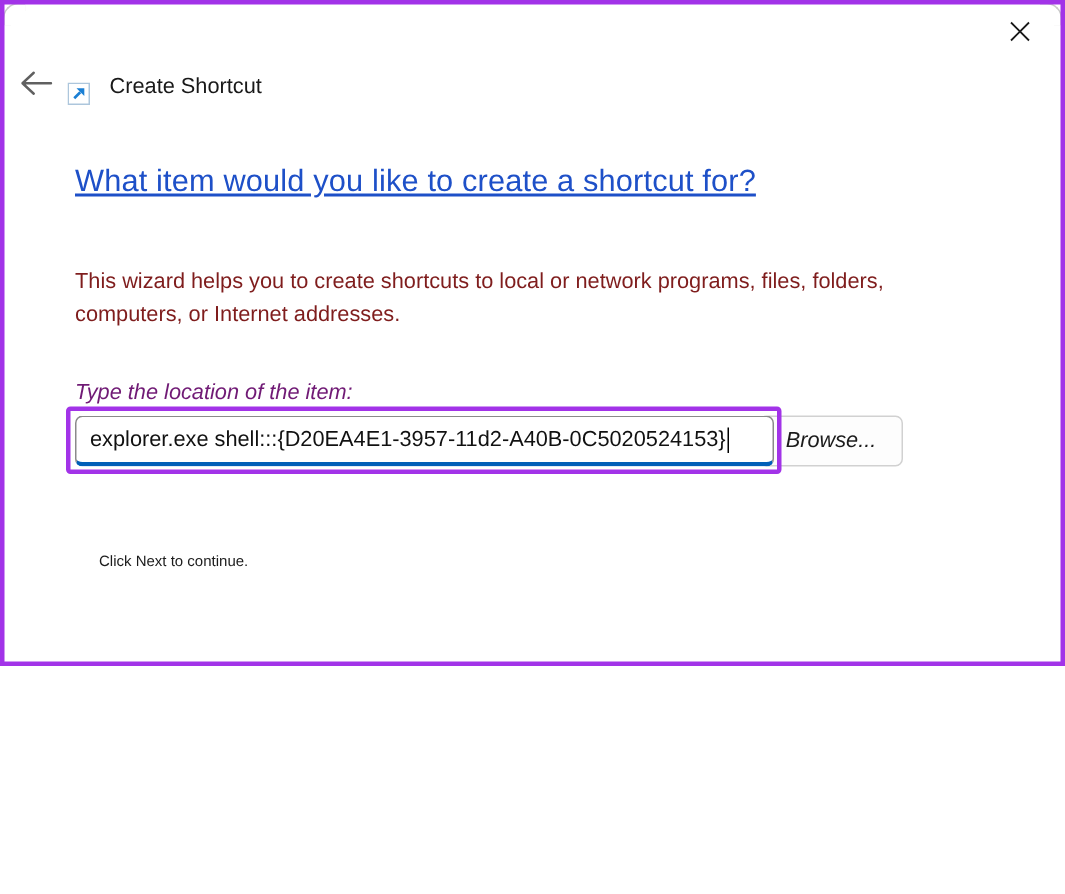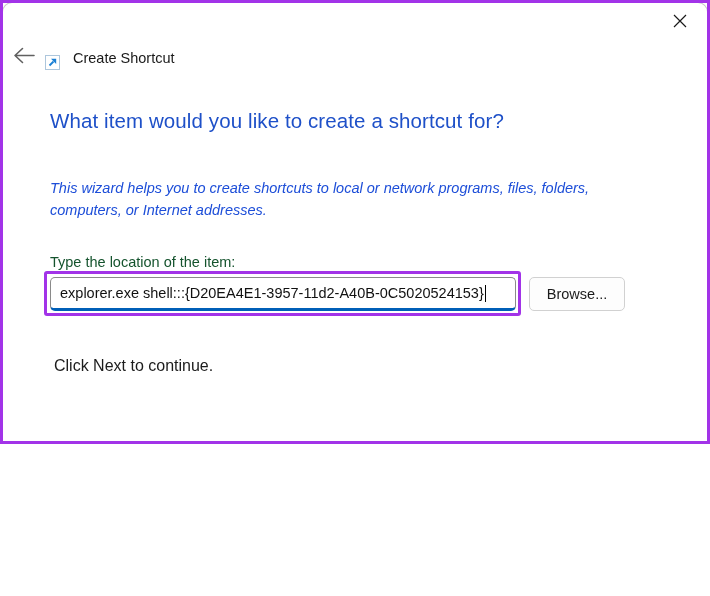--- a/index.html
+++ b/index.html
@@ -14,37 +14,37 @@
   .corner.tl{top:2px;left:2px;border-right:none;border-bottom:none;border-top-left-radius:10px;}
   .corner.tr{top:2px;right:2px;border-left:none;border-bottom:none;border-top-right-radius:10px;}
 
   .close-btn{position:absolute;top:9px;right:13px;width:34px;height:26px;background:none;border:none;
     display:flex;align-items:center;justify-content:center;cursor:pointer;z-index:5;padding:0;}
   .back-btn{position:absolute;top:46px;left:11px;width:26px;height:22px;background:none;border:none;
     display:flex;align-items:center;justify-content:center;cursor:pointer;padding:0;}
   .shortcut-ic{position:absolute;top:55px;left:45px;width:15px;height:15px;}
   .win-title{position:absolute;top:50px;left:73px;font-size:14.5px;color:#191919;}
 
-  .heading{position:absolute;top:109px;left:50px;margin:0;font-size:20.5px;font-weight:400;color:#1E50C8;letter-spacing:.1px;}
-  .desc{position:absolute;top:177px;left:50px;margin:0;width:606px;font-size:14.5px;line-height:22px;color:#1d4ed8;font-style:italic;}
-  .loc-label{position:absolute;top:254px;left:50px;font-size:14.5px;color:#14532d;}
+  .heading{position:absolute;top:109px;left:50px;margin:0;font-size:20.5px;font-weight:400;color:#1E50C8;letter-spacing:.1px;text-decoration:underline;}
+  .desc{position:absolute;top:177px;left:50px;margin:0;width:606px;font-size:14.5px;line-height:22px;color:#7f1d1d;}
+  .loc-label{position:absolute;top:254px;left:50px;font-size:14.5px;color:#701a75;font-style:italic;}
 
   .annot{position:absolute;border:3px solid #A233E8;border-radius:3px;z-index:6;pointer-events:none;}
   .annot-input{left:44px;top:271px;width:471px;height:39px;}
   .annot-next{left:508px;top:548px;width:99px;height:32px;}
 
   .loc-input{position:absolute;left:50px;top:277px;width:455px;height:30px;background:#fff;
     border:1px solid #8a8a8a;border-bottom:3px solid #005FB8;border-radius:5px;
     display:flex;align-items:center;padding-left:9px;font-size:14.5px;color:#111;z-index:3;cursor:text;}
   .caret{display:inline-block;width:1.5px;height:17px;background:#000;margin-left:1px;}
 
   .btn{background:#fdfdfd;border:1px solid #d1d1d1;border-radius:5px;font-family:"Liberation Sans",sans-serif;
     font-size:14.5px;color:#1b1b1b;cursor:pointer;}
-  .browse-btn{position:absolute;left:529px;top:277px;width:96px;height:34px;}
-  .hint{position:absolute;top:353px;left:50px;margin:4px;font-size:16px;color:#1c1c1c;}
+  .browse-btn{position:absolute;left:506px;top:277px;width:96px;height:34px;font-style:italic;}
+  .hint{position:absolute;top:353px;left:50px;margin:16px;font-size:10px;color:#1c1c1c;}
 
   .footer{position:absolute;left:0;top:544px;width:710px;height:43px;background:#F0F0F0;border-top:1px solid #e2e2e2;z-index:1;}
   .next-btn{position:absolute;left:514px;top:553px;width:87px;height:28px;background:#fefefe;border:2px solid #0067C0;z-index:3;}
   .cancel-btn{position:absolute;left:619px;top:553px;width:76px;height:28px;z-index:3;}
   .arrow-svg{position:absolute;left:383px;top:554px;z-index:7;pointer-events:none;}
 
   .bottom-edge{position:absolute;left:0;top:587px;width:710px;height:7px;background:#0e0e0e;z-index:4;}
 </style>
 </head>
 <body>

